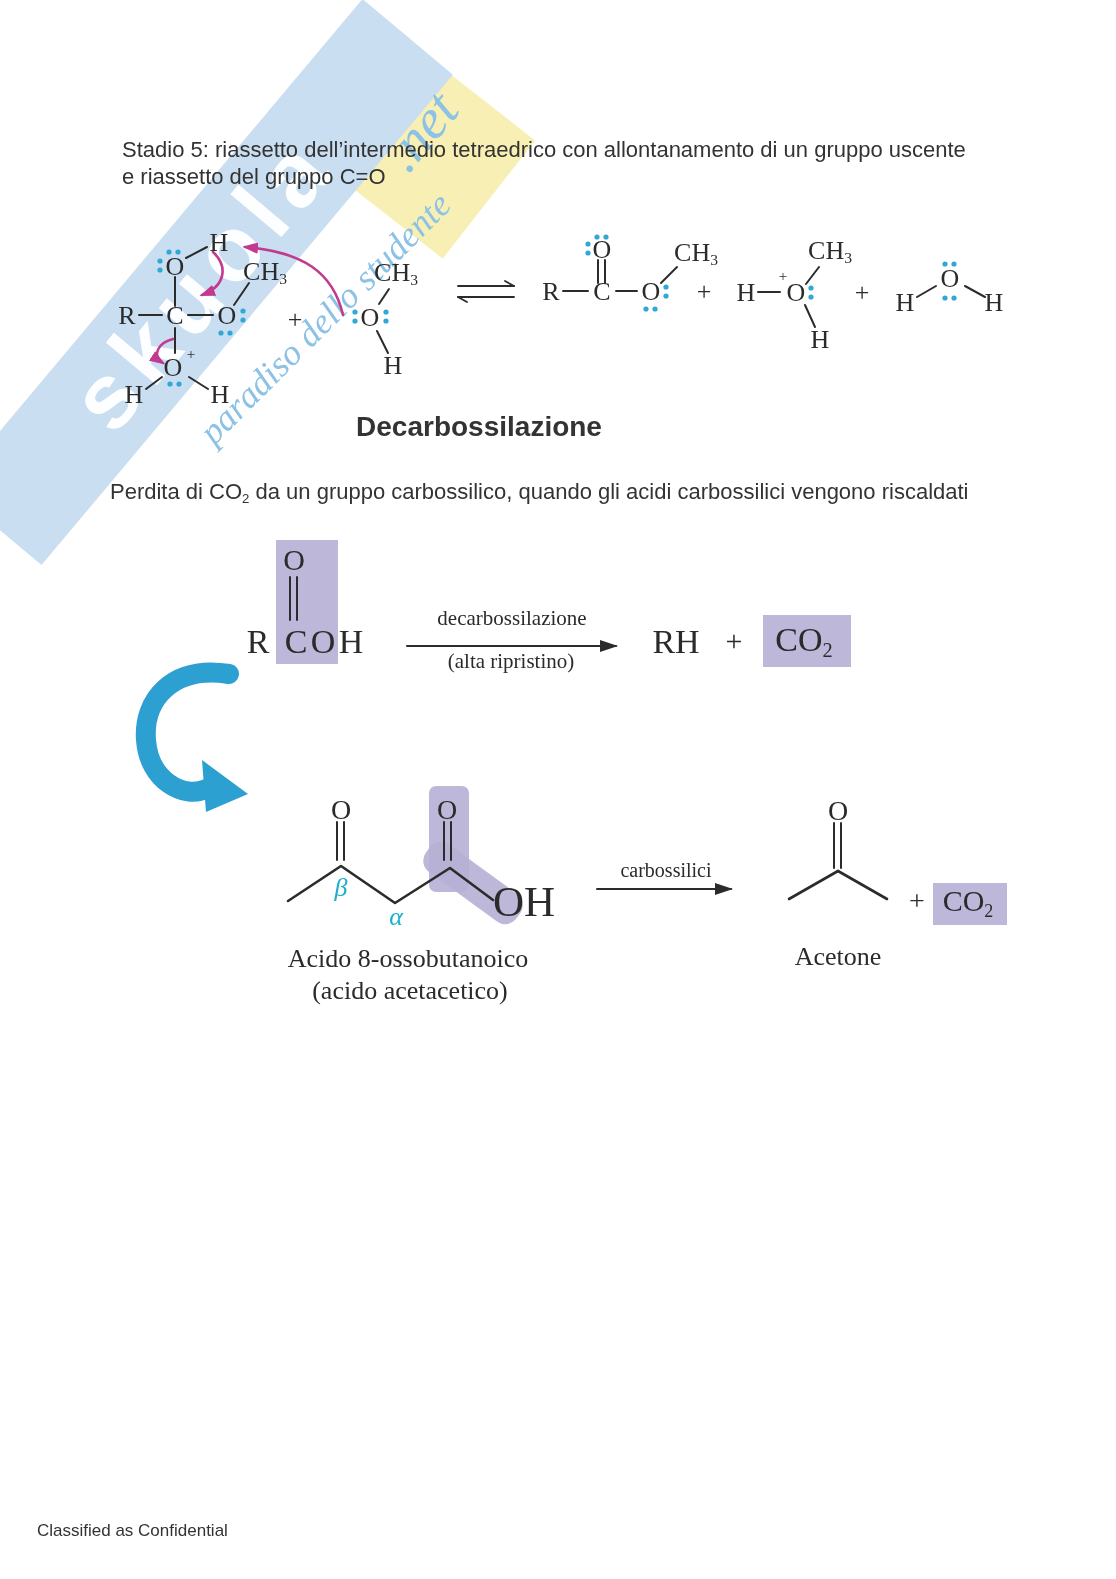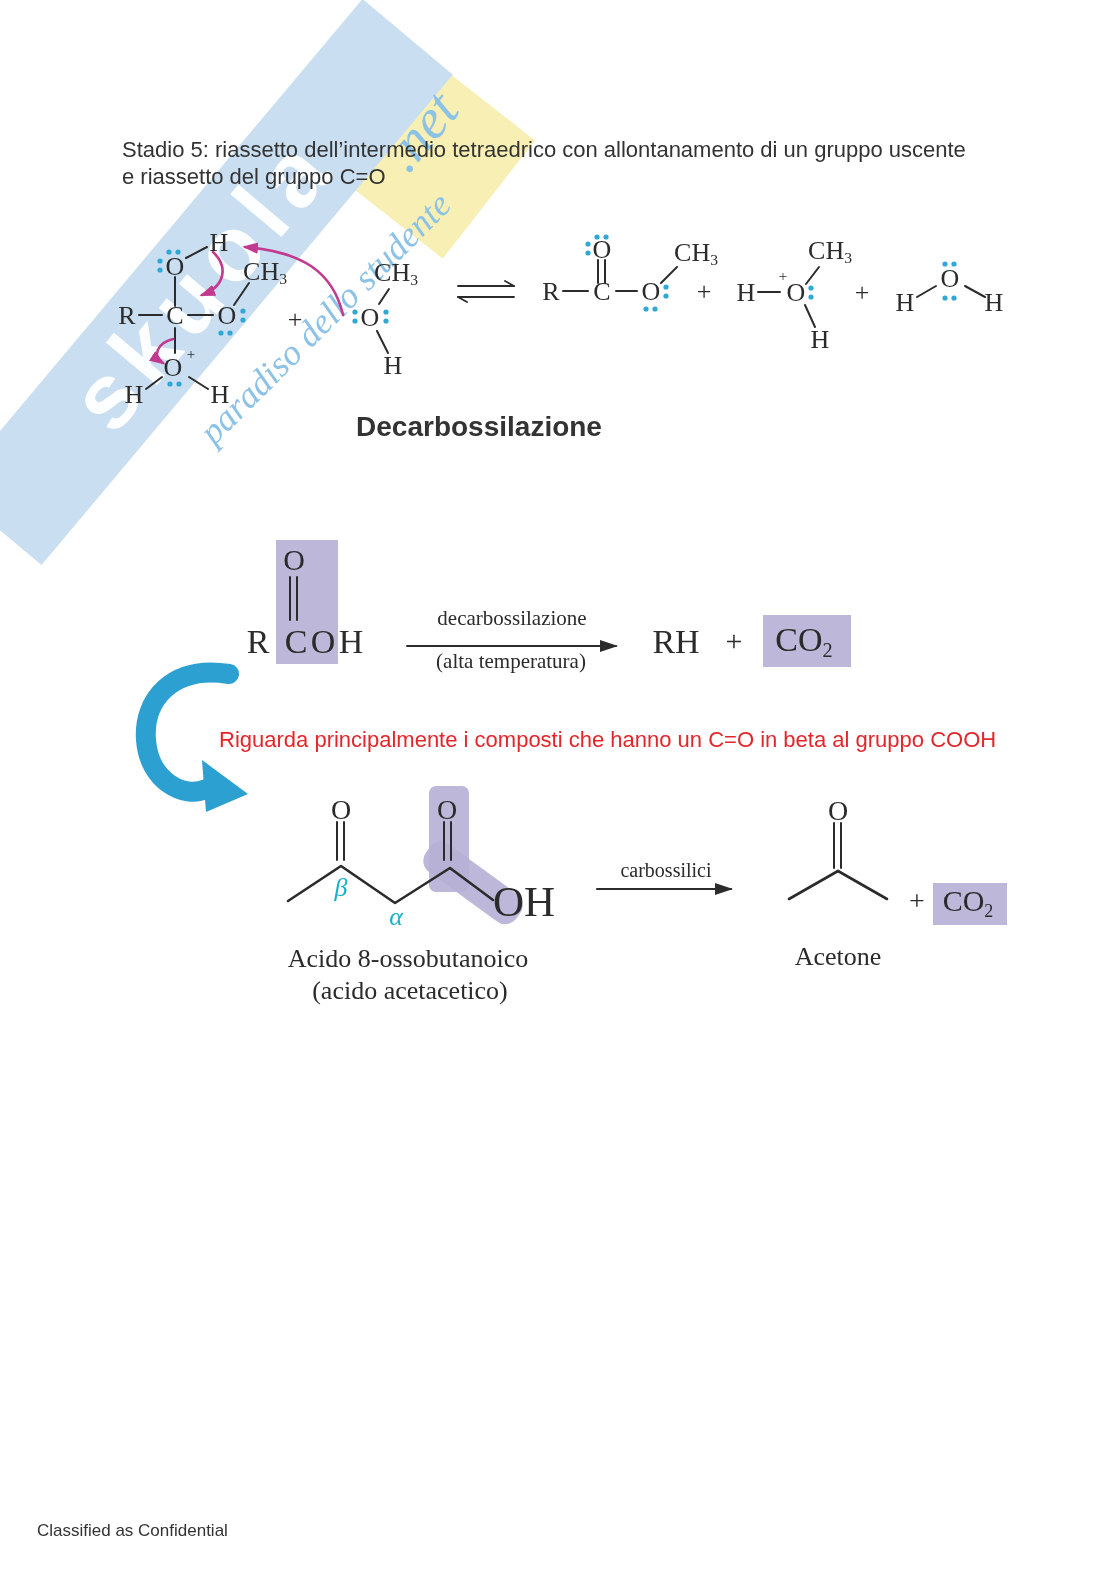--- a/index.html
+++ b/index.html
@@ -198,33 +198,33 @@
   <span class="atom s26" style="left:796px;top:293px">O</span>
   <span class="atom s15" style="left:783px;top:276px">+</span>
   <span class="atom s26" style="left:830px;top:252px"><span>CH</span><span class="sub">3</span></span>
   <span class="atom s26" style="left:820px;top:340px">H</span>
   <span class="atom s26" style="left:862px;top:293px">+</span>
   <span class="atom s26" style="left:905px;top:303px">H</span>
   <span class="atom s26" style="left:950px;top:279px">O</span>
   <span class="atom s26" style="left:994px;top:303px">H</span>
 
   <div class="txt sans s28 bold ctr" style="left:479px;top:427px">Decarbossilazione</div>
+  <div class="txt sans s22" style="left:110px;top:481px"><span>Perdita di CO</span><span class="sub">2</span><span> da un gruppo carbossilico, quando gli acidi carbossilici vengono riscaldati</span></div>
 
   <span class="atom s30" style="left:294px;top:560px">O</span>
   <span class="atom s34" style="left:258px;top:642px">R</span>
   <span class="atom s34" style="left:296px;top:642px">C</span>
   <span class="atom s34" style="left:323px;top:642px">O</span>
   <span class="atom s34" style="left:351px;top:642px">H</span>
   <span class="atom s21" style="left:512px;top:618px">decarbossilazione</span>
-  <span class="atom s21" style="left:511px;top:661px">(alta temperatura)</span>
+  <span class="atom s21" style="left:511px;top:661px">(alta ripristino)</span>
   <span class="atom s34" style="left:676px;top:642px">RH</span>
   <span class="atom s30" style="left:734px;top:641px">+</span>
   <span class="atom s34" style="left:804px;top:642px"><span>CO</span><span class="sub">2</span></span>
 
-  <div class="txt sans s22 red" style="left:219px;top:729px">Riguarda principalmente i composti che hanno un C=O in beta al gruppo COOH</div>
 
   <span class="atom s28" style="left:341px;top:810px">O</span>
   <span class="atom s28" style="left:447px;top:810px">O</span>
   <span class="atom s26 greek" style="left:341px;top:888px">β</span>
   <span class="atom s26 greek" style="left:396px;top:917px">α</span>
   <span class="atom s32" style="left:524px;top:901px">OH</span>
   <span class="atom s20" style="left:666px;top:870px">carbossilici</span>
   <span class="atom s26" style="left:408px;top:959px">Acido 8-ossobutanoico</span>
   <span class="atom s26" style="left:410px;top:991px">(acido acetacetico)</span>
   <span class="atom s28" style="left:838px;top:811px">O</span>

